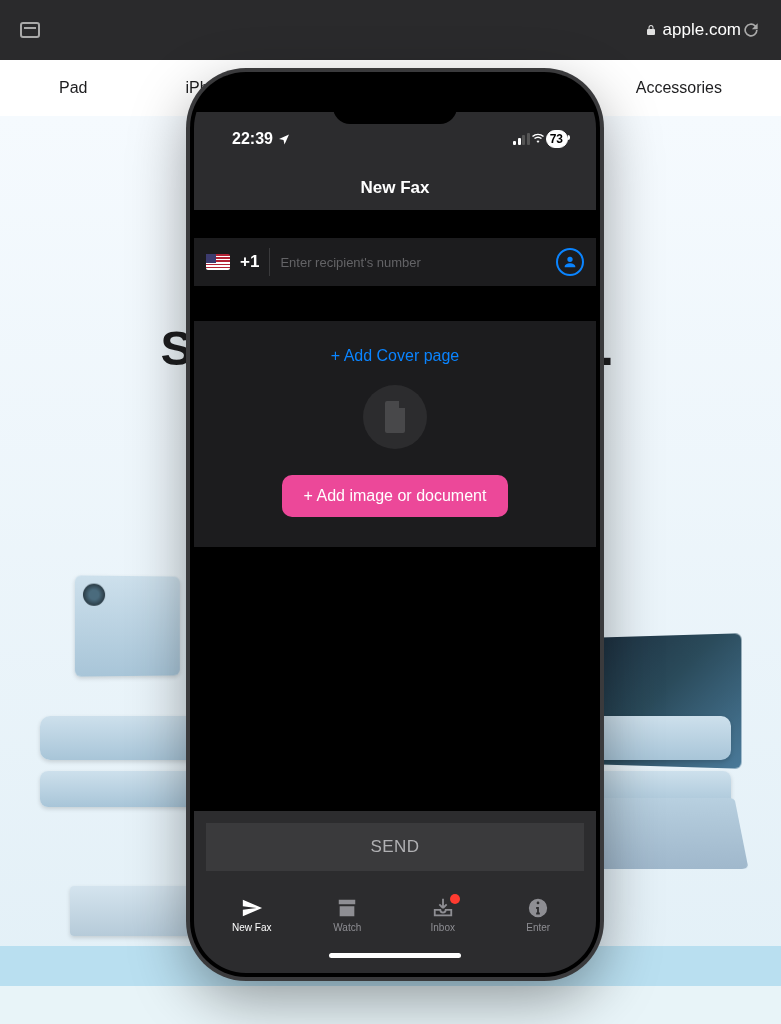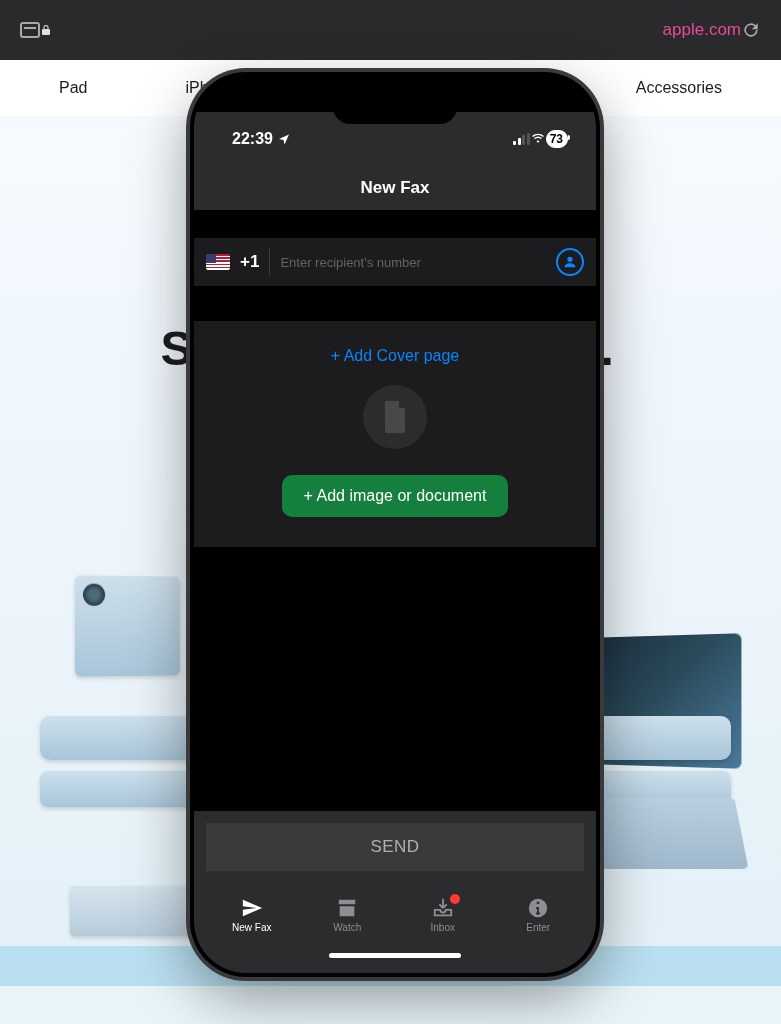--- a/index.html
+++ b/index.html
@@ -30,23 +30,23 @@
       content: '';
       position: absolute;
       width: 12px; height: 2px;
       background: #aaa;
       top: 3px; left: 2px;
     }
     .url-area {
       flex: 1;
       display: flex;
       align-items: center;
-      justify-content: space-between;
+      justify-content: flex-end;
       gap: 6px;
-      color: #ec4899;
+      color: #ffffff;
       font-size: 17px;
     }
     .lock-icon {
       width: 12px; height: 12px;
       fill: #e0e0e0;
     }
     .refresh-icon {
       width: 20px; height: 20px;
       fill: #aaa;
     }
@@ -249,21 +249,21 @@
     .doc-circle {
       width: 64px; height: 64px;
       border-radius: 50%;
       background: #2c2c2e;
       display: flex;
       align-items: center;
       justify-content: center;
     }
     .doc-circle svg { width: 26px; height: 32px; fill: #48484a; }
     .add-doc-btn {
-      background: #15803d;
+      background: #ec4899;
       color: #fff;
       border: none;
       border-radius: 10px;
       padding: 12px 22px;
       font-size: 16px;
       font-weight: 500;
     }
     .spacer-black { flex: 1; background: #000; }
     .send-area {
       background: #2c2c2e;

